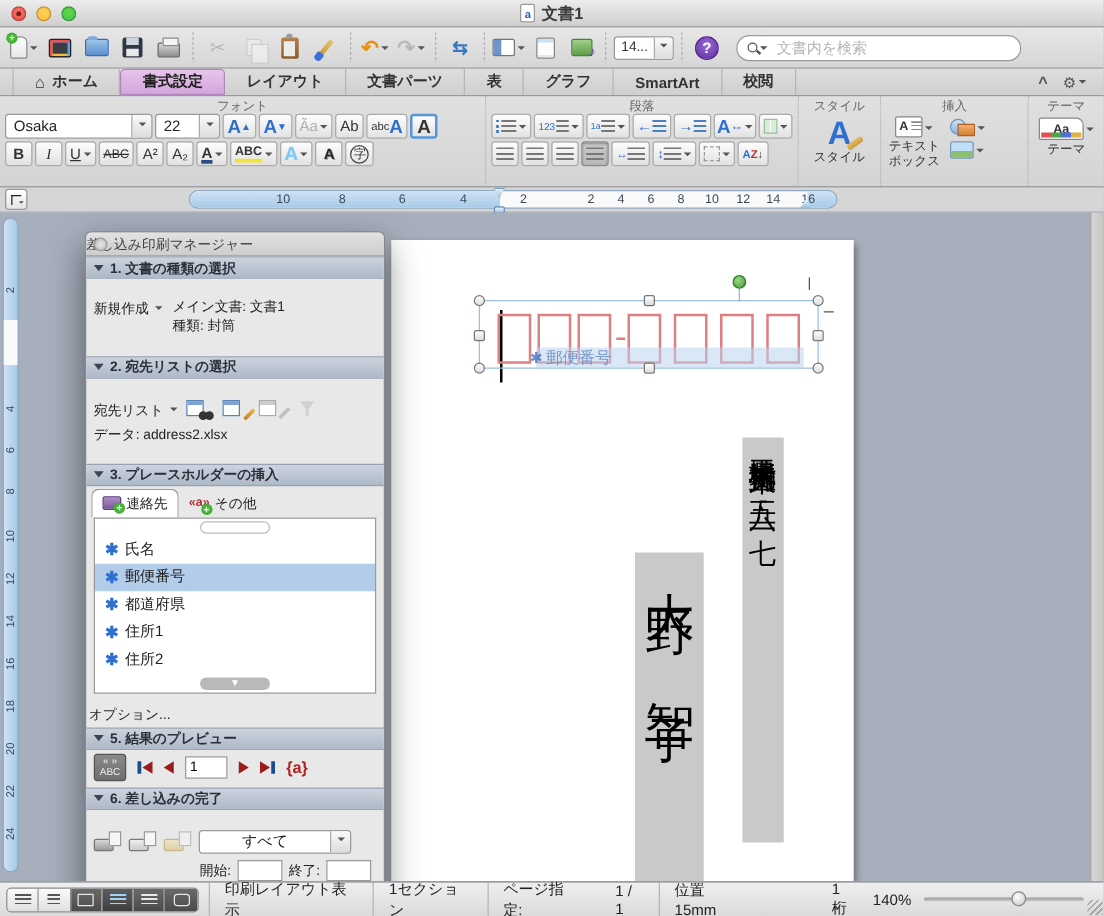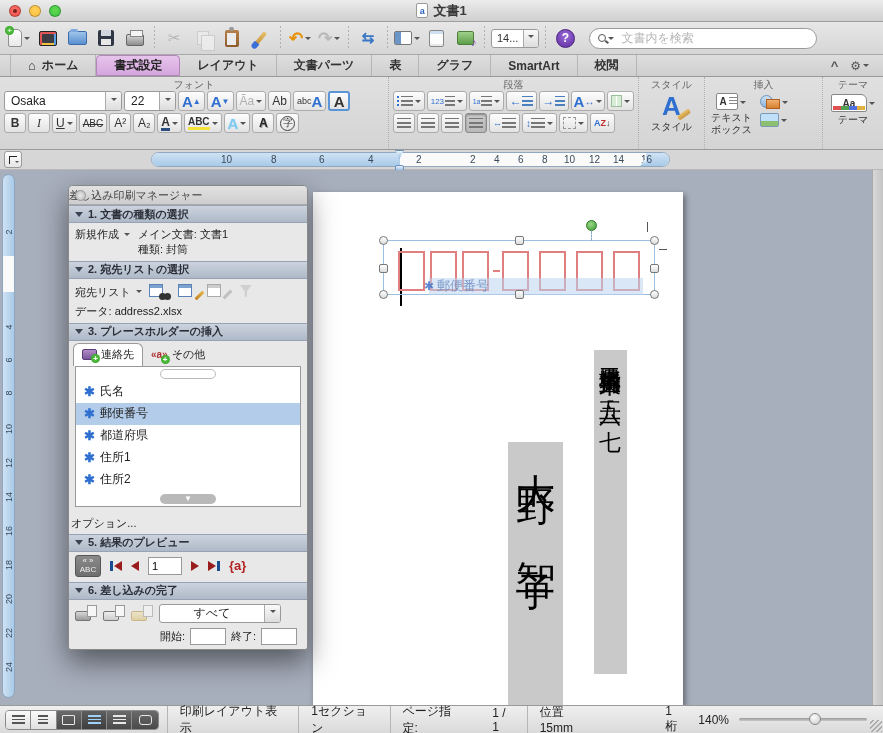--- a/index.html
+++ b/index.html
@@ -166,21 +166,21 @@
 
   
   .palette { position:absolute; left:68px; top:15px; width:240px; background:#e8e8e8; border:1px solid #888;
     border-radius:5px 5px 3px 3px; box-shadow:0 12px 28px rgba(0,0,0,.5); overflow:hidden; }
   .pal-title { height:19px; background:linear-gradient(#e2e2e2,#cdcdcd); border-bottom:1px solid #aaa;
     display:flex; align-items:center; position:relative; font-size:11px; font-weight:normal; color:#444; }
   .pal-close { position:absolute; left:6px; top:4px; width:11px; height:11px; border-radius:50%; background:radial-gradient(#e8e8e8,#b8b8b8); border:1px solid #999; }
   .sec-h { height:18px; background:linear-gradient(#ccd3de,#aeb9c8); border-top:1px solid #97a2b4; border-bottom:1px solid #97a2b4;
     display:flex; align-items:center; padding:0 6px; font-size:11px; font-weight:bold; color:#2a2f38; gap:5px; }
   .tri-down { width:0; height:0; border:4px solid transparent; border-top:5px solid #3c4452; margin-top:4px; }
-  .sec-b { padding:4px 6px; font-size:11px; color:#222; }
+  .sec-b { padding:16px 6px; font-size:11px; color:#222; }
   .menu-btn { display:inline-flex; align-items:center; gap:3px; font-size:11px; color:#222; }
   .menu-btn .dd-arrow { margin-top:2px; }
   .s1row { display:flex; gap:8px; align-items:flex-start; }
   .s1txt { line-height:1.35; }
   .s2icons { display:flex; align-items:flex-end; gap:7px; }
   .mmic { width:22px; height:17px; position:relative; }
   .mmic .tbl { position:absolute; left:0; top:1px; width:14px; height:13px; background:#fff; border:1px solid #5a82b4;
     box-shadow:inset 0 3px 0 #7da2d0; }
   .mmic .bino { position:absolute; right:0; bottom:0; width:7px; height:7px; border-radius:50%; background:#333; box-shadow:-5px 0 0 #333; }
   .mmic .pen { position:absolute; right:-1px; bottom:-1px; width:3px; height:11px; background:linear-gradient(#e8b84a,#c08020); transform:rotate(45deg); border-radius:1px; }

